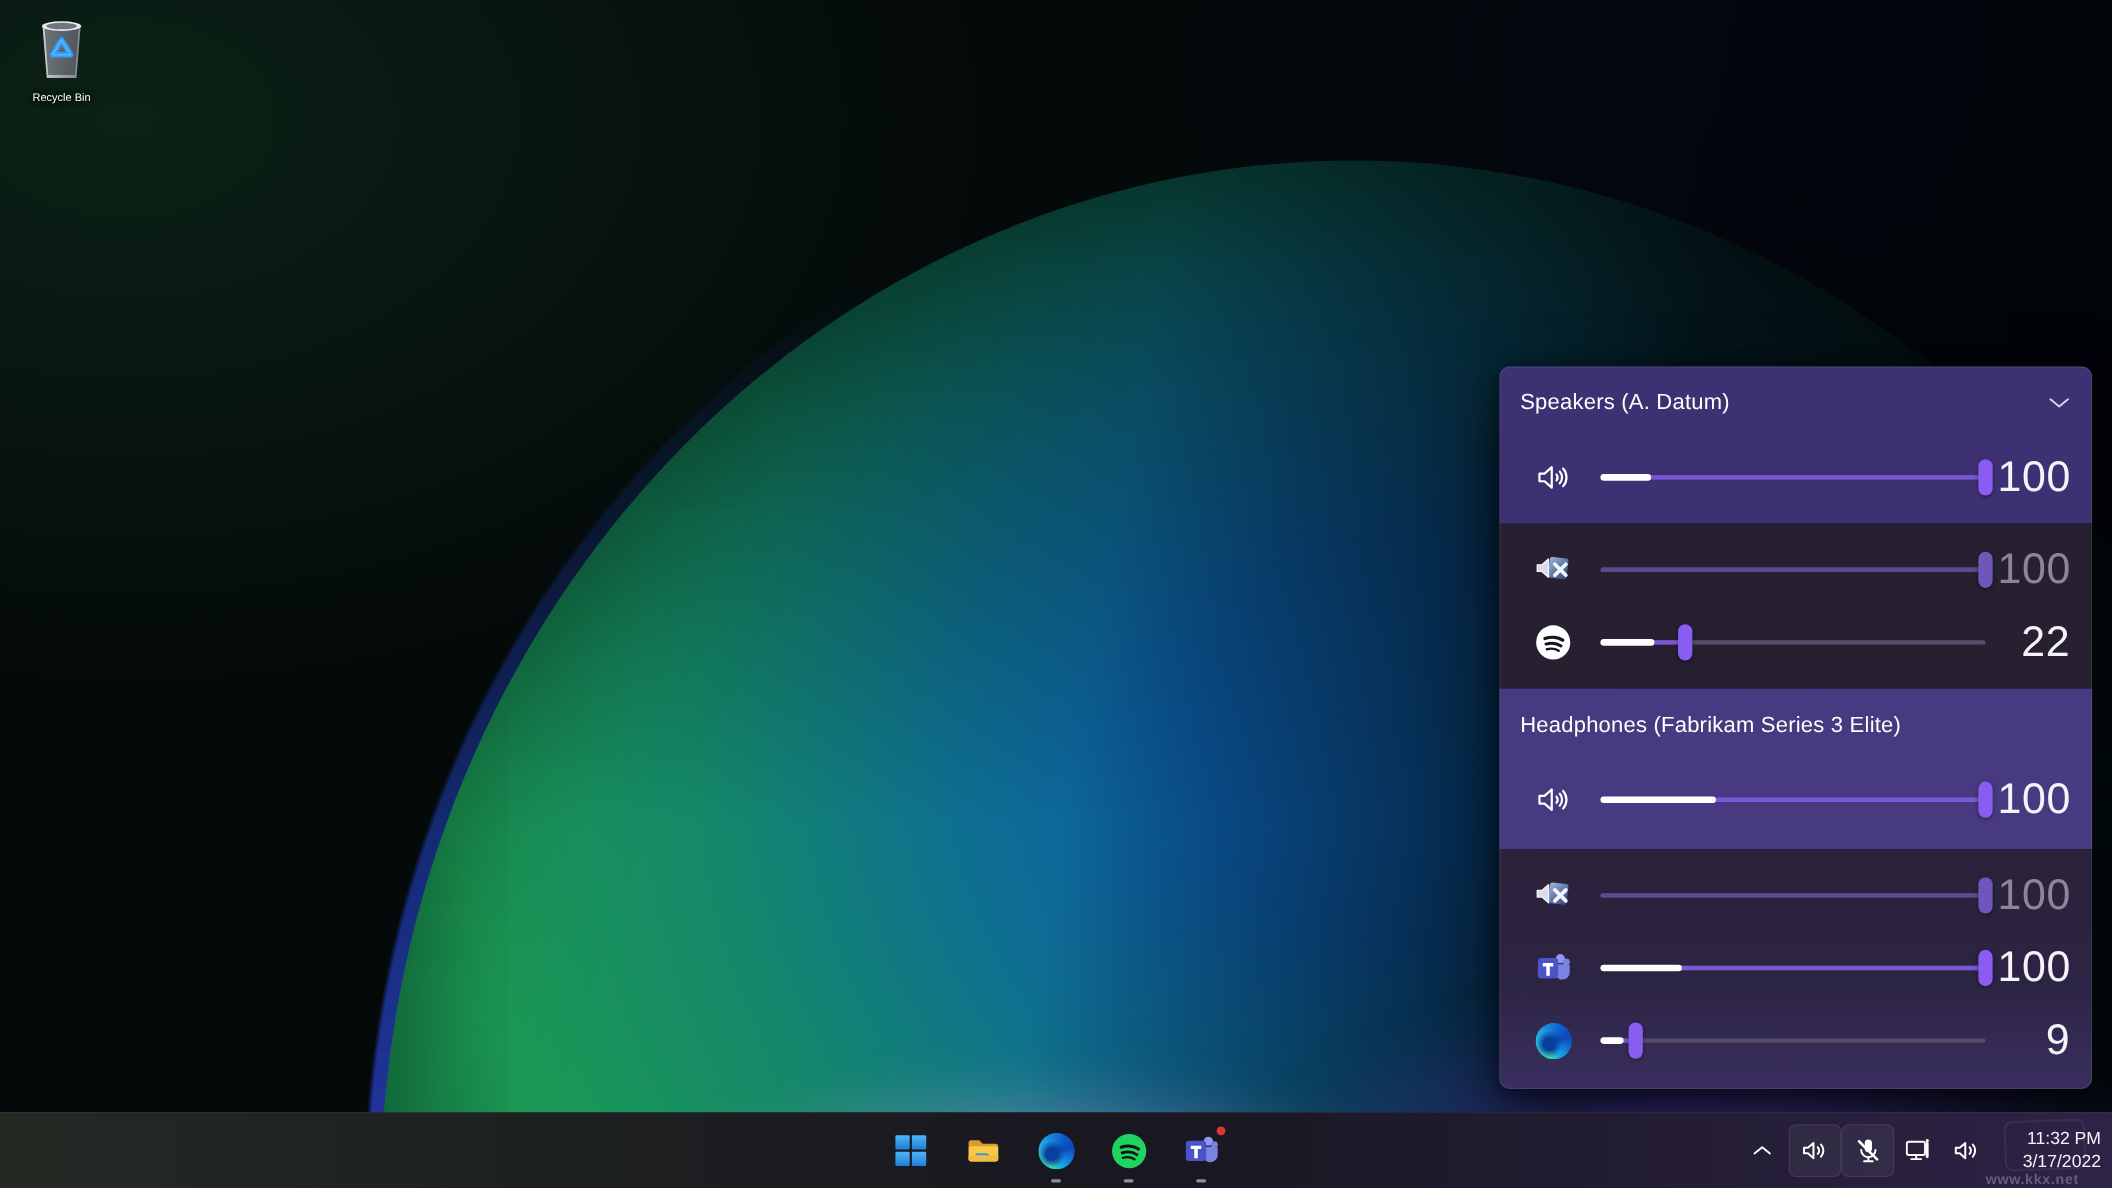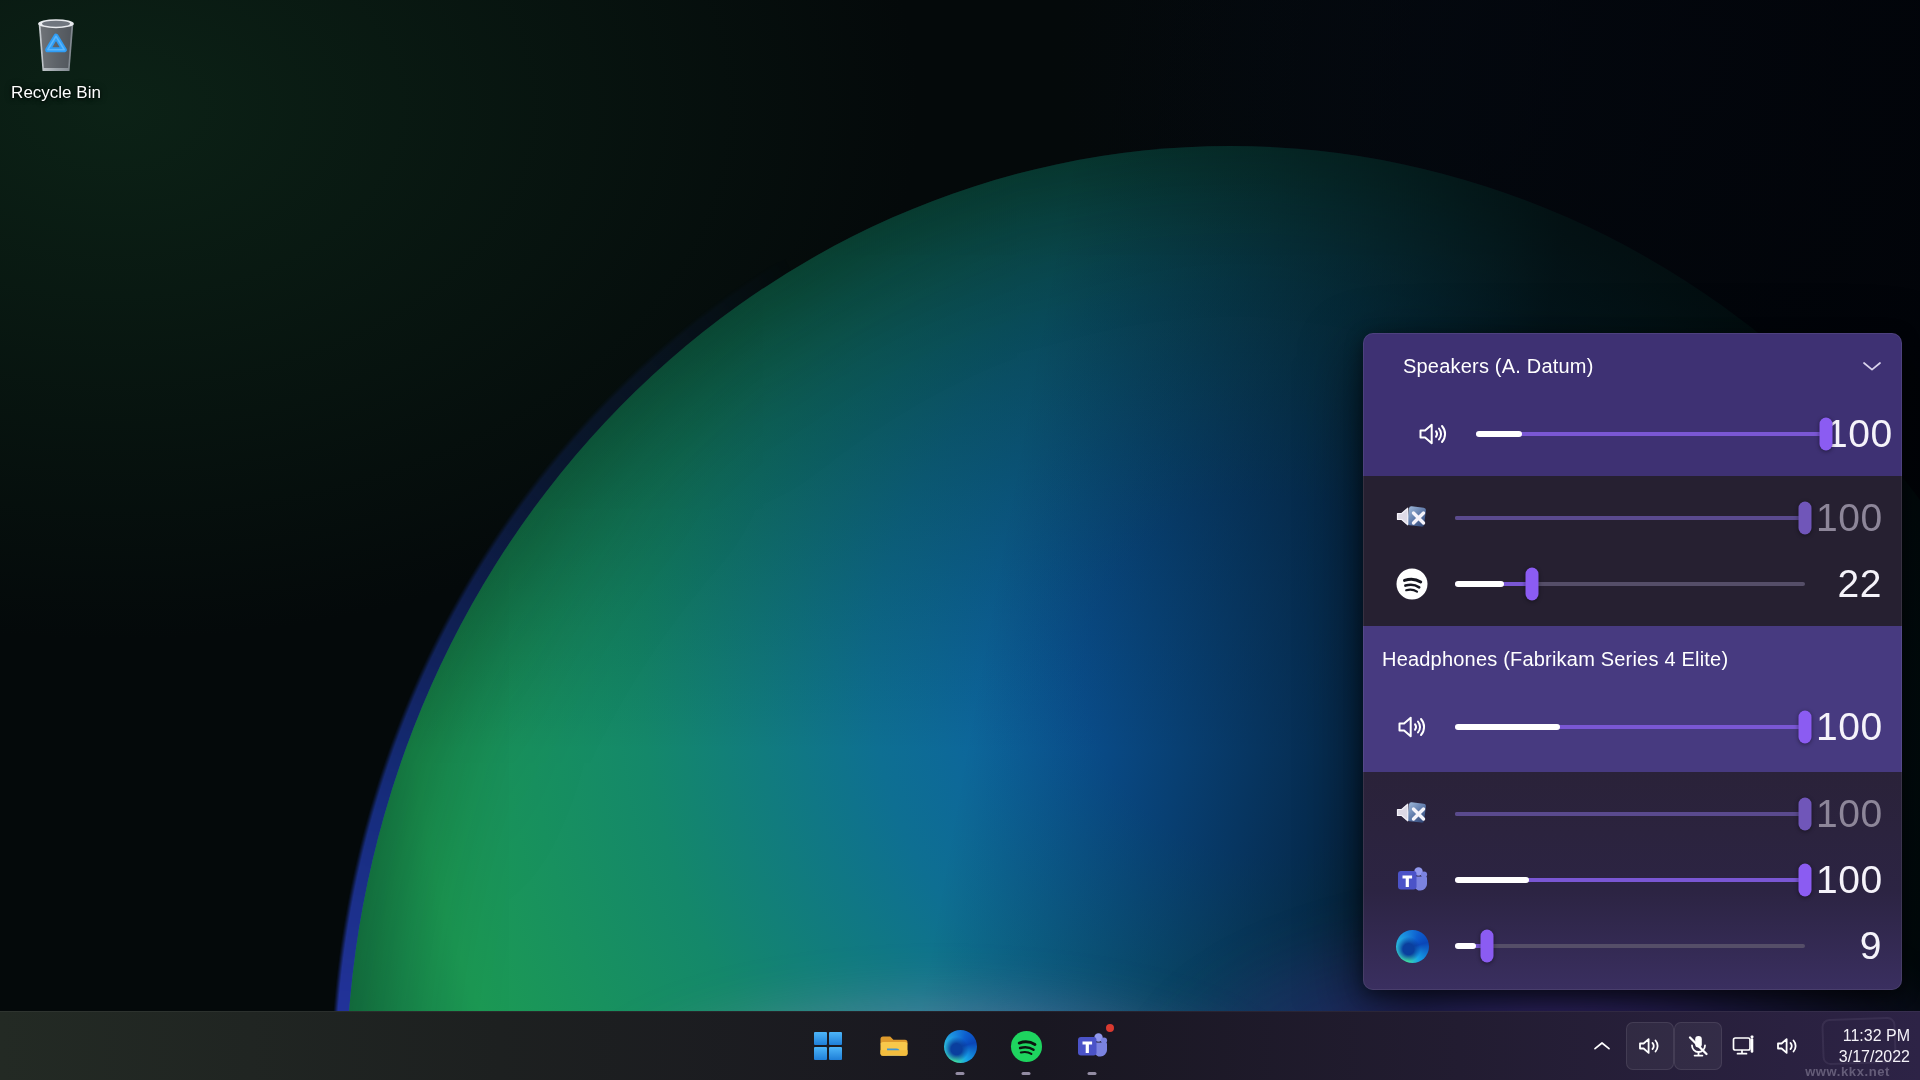--- a/index.html
+++ b/index.html
@@ -33,31 +33,31 @@
     box-shadow:inset 0 0 140px rgba(0,18,10,.5); }
   .shade { inset:0;
     background:linear-gradient(100deg, transparent 52%, rgba(2,5,10,.78) 76%, rgba(1,3,8,.96) 100%); }
   .glow-pink { left:580px; top:975px; width:720px; height:230px; border-radius:50%;
     background:radial-gradient(closest-side, rgba(243,152,240,.5), transparent); filter:blur(22px); }
   .glow-purple { left:1130px; top:890px; width:860px; height:380px; border-radius:50%;
     background:radial-gradient(closest-side, rgba(138,72,238,.6), rgba(100,50,200,.28) 55%, transparent); filter:blur(18px); }
 
   
   .desktop-icon { left:8px; top:10px; width:96px; text-align:center; cursor:default; }
-  .desktop-icon .label { margin-top:3px; font-size:17px; color:#fff;
+  .desktop-icon .label { margin-top:3px; font-size:10px; color:#fff;
     text-shadow:0 1px 3px rgba(0,0,0,.9), 0 0 6px rgba(0,0,0,.6); }
 
   
   :root { --accent:#8B5CF2; --fill:#7A57D4; --muted-fill:#5A4A8E; --muted-thumb:#7056B9;
           --trackrest:#554E68; --peakcol:#FFFFFF; }
   .mixer { left:1363px; top:333px; width:539px; height:657px; border-radius:10px; overflow:hidden;
     box-shadow:0 22px 60px rgba(0,0,0,.6), 0 4px 18px rgba(0,0,0,.45);
     outline:1px solid rgba(255,255,255,.08); outline-offset:-1px; }
   .sec { width:100%; }
-  .secA { height:143px; background:#3E3173;padding-left:21px; }
+  .secA { height:143px; background:#3E3173; }
   .secB { height:150px; background:#262031; }
   .secC { height:146px; background:#473A80; }
   .secD { height:218px; background:linear-gradient(180deg,#2A2239 0%, #2C2443 55%, #3A2F60 100%); }
   .sec-head { display:flex; align-items:center; justify-content:space-between;
     padding:18px 20px 0 19px; height:48px; }
   .sec-title { font-size:20px; color:#fff; letter-spacing:.2px; }
   .sec.apps { padding-top:9px; }
   .device .row { margin-top:20px; }
 
   .row { height:66px; display:flex; align-items:center; padding:0 0 0 30px; }
@@ -206,21 +206,21 @@
           <div class="fill"></div>
           <div class="peak"></div>
         <div class="thumb"></div>
       </div>
       <div class="value">22</div>
     </div>
   </div>
 
   <div class="sec secC device">
     <div class="sec-head">
-      <div class="sec-title">Headphones (Fabrikam Series 4 Elite)</div>
+      <div class="sec-title">Headphones (Fabrikam Series 3 Elite)</div>
     </div>
     <div class="row">
       <span class="ricon">
         <svg width="34" height="34" viewBox="0 0 34 34" fill="none" stroke="#fff" stroke-width="2" stroke-linecap="round" stroke-linejoin="round">
           <path d="M4.5 13.5 h4.6 l6.6-5.8 v18.6 l-6.6-5.8 H4.5 z"></path>
           <path d="M20 14.2 a4.6 4.6 0 0 1 0 5.6"></path>
           <path d="M23 11.6 a8.2 8.2 0 0 1 0 10.8"></path>
           <path d="M26 9 a12 12 0 0 1 0 16"></path>
         </svg>
       </span>

